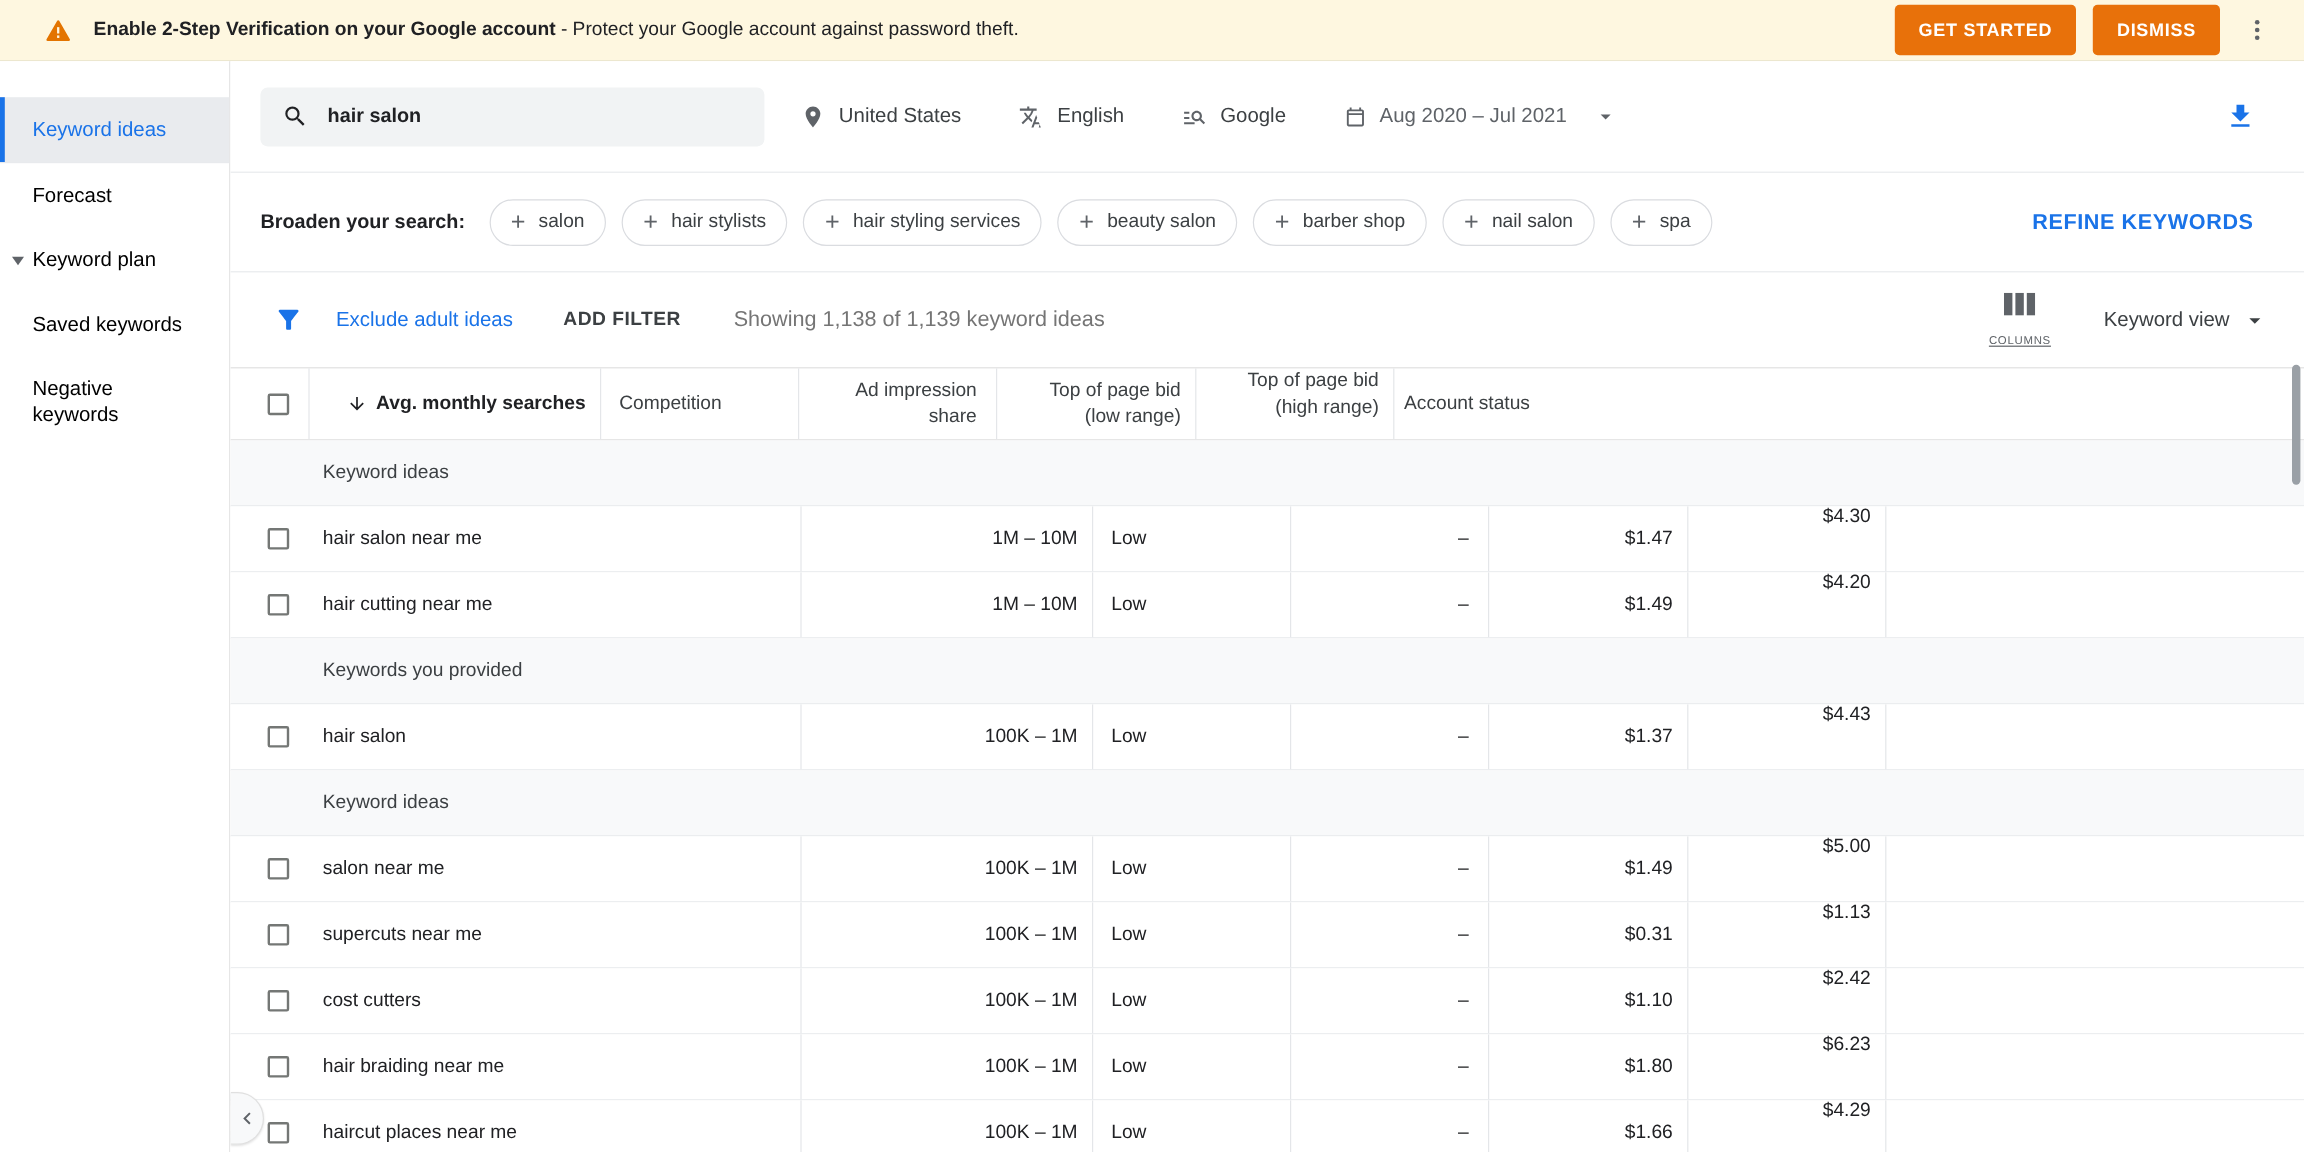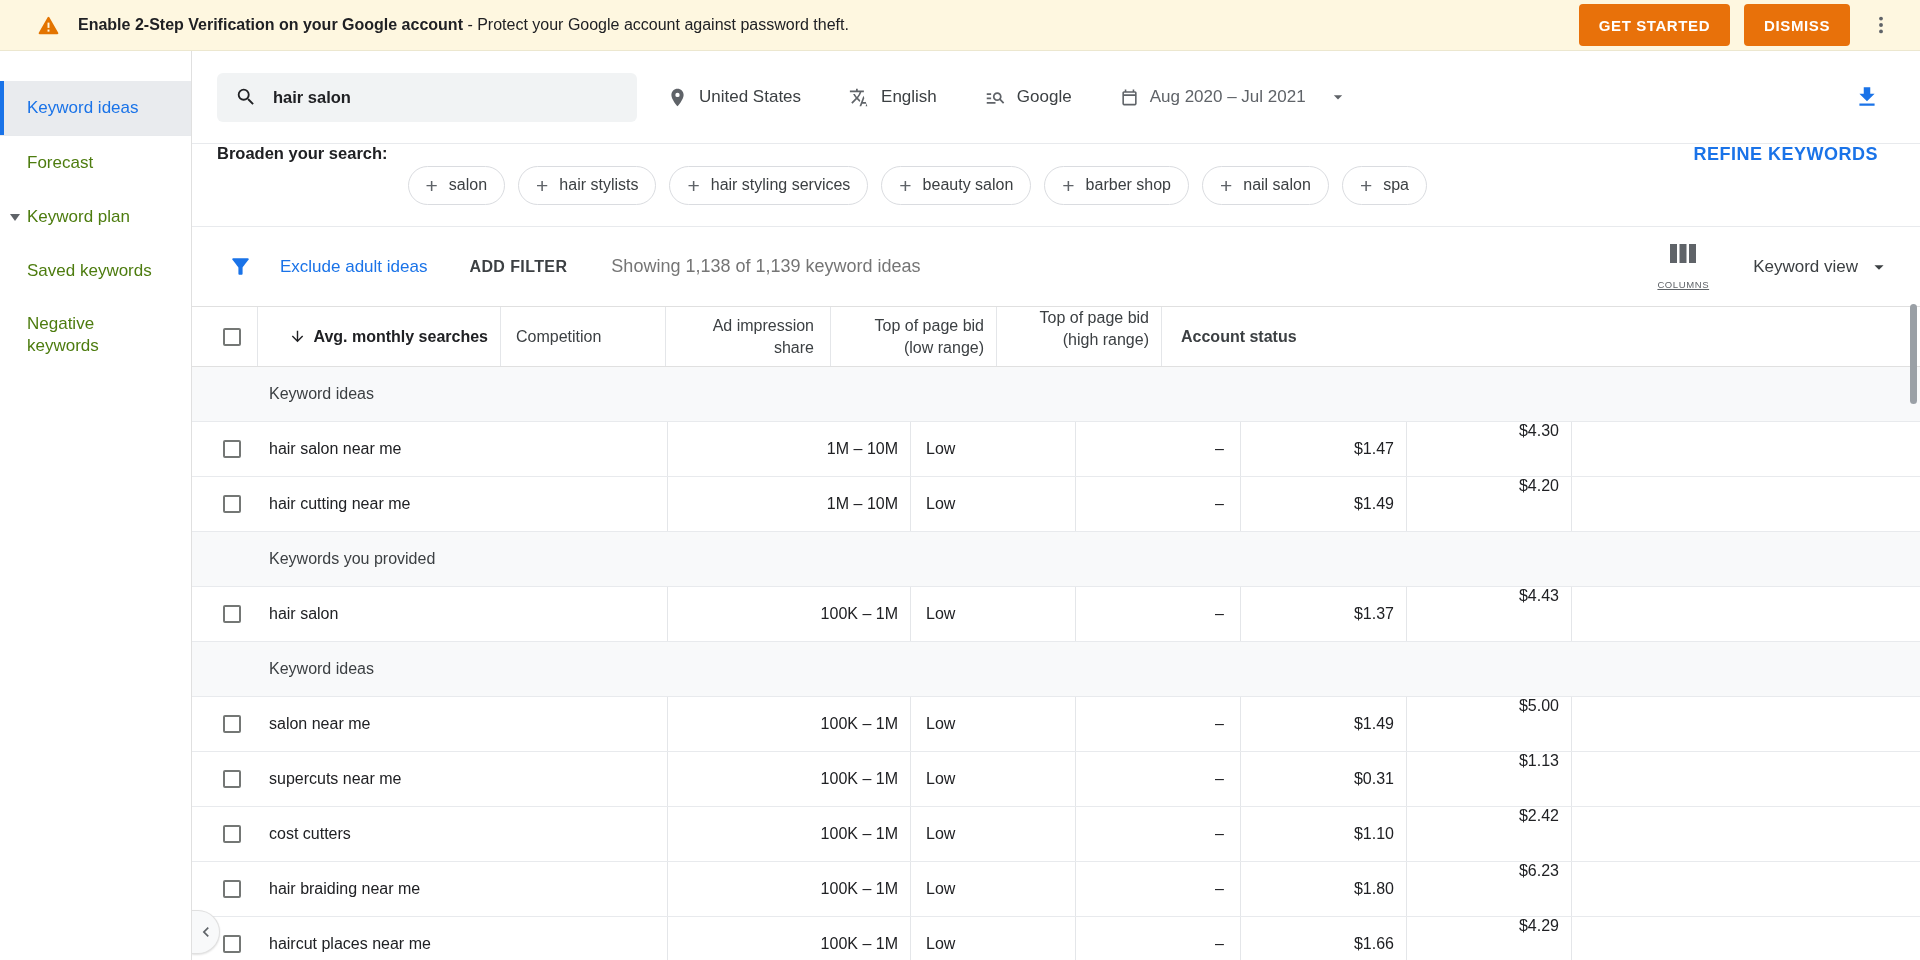--- a/index.html
+++ b/index.html
@@ -14,21 +14,21 @@
   .banner-text b { font-weight:700; }
   .banner-btn { height:42px; padding:0 20px; margin-left:14px; border:none; border-radius:4px;
     background:#e8710a; color:#fff; font-family:inherit; font-size:15px; font-weight:700;
     letter-spacing:.6px; cursor:pointer; }
   .kebab { margin-left:20px; cursor:pointer; display:flex; align-items:center; }
 
   
   .body-row { display:flex; height:909px; }
   .sidebar { width:192px; flex:none; border-right:1px solid #e0e0e0; padding-top:30px; background:#fff; }
   .side-item { position:relative; min-height:54px; display:flex; align-items:center;
-    padding-left:27px; font-size:17px; color:#4d7c0f; cursor:pointer; }
+    padding-left:27px; font-size:17px; color:#000000; cursor:pointer; }
   .side-item.selected { background:#e9ebee; color:#1a73e8; }
   .side-item.selected::before { content:''; position:absolute; left:0; top:0; bottom:0; width:4px; background:#1a73e8; }
   .side-divider { height:1px; background:#e8eaed; }
   .expand-arrow { position:absolute; left:10px; top:50%; margin-top:-3px; width:0; height:0;
     border-left:5px solid transparent; border-right:5px solid transparent; border-top:7px solid #5f6368; }
   .side-item.multiline { min-height:74px; line-height:1.3; }
   .side-item.multiline span { display:block; width:92px; }
 
   .content { flex:1; position:relative; background:#fff; overflow:hidden; }
 
@@ -42,21 +42,21 @@
     font-family:inherit; font-size:16.5px; font-weight:700; color:#202124; }
   .settings { display:flex; align-items:center; margin-left:30px; }
   .setting { display:flex; align-items:center; margin-right:48px; cursor:pointer; white-space:nowrap; }
   .setting svg { margin-right:11px; flex:none; }
   .setting span { font-size:17px; color:#3c4043; }
   .setting.date span { color:#5f6368; }
   .setting .caret { margin-left:22px; margin-right:0; }
   .download { margin-left:auto; cursor:pointer; display:flex; align-items:center; }
 
   
-  .broaden-row { height:83px; display:flex; padding:0 42px 0 25px;
+  .broaden-row { height:83px; display:flex; align-items:center; padding:0 42px 0 25px;
     border-bottom:1px solid #e8eaed; }
   .broaden-label { font-size:16.5px; font-weight:700; margin-right:20px; white-space:nowrap; }
   .chips { display:flex; align-items:center; gap:13px; flex:1; min-width:0; }
   .chip { height:39px; border:1px solid #dadce0; border-radius:20px; background:#fff;
     display:flex; align-items:center; padding:0 17px; cursor:pointer; white-space:nowrap; }
   .chip-plus { font-size:21px; color:#5f6368; margin-right:11px; line-height:1; }
   .chip-label { font-size:16px; color:#3c4043; }
   .refine-link { margin-left:20px; color:#1a73e8; font-size:18px; font-weight:700;
     letter-spacing:.5px; white-space:nowrap; cursor:pointer; }
 
@@ -77,21 +77,21 @@
   .table-header { display:flex; height:61px; border-top:1px solid #e0e0e0; border-bottom:1px solid #e0e0e0; }
   .th { display:flex; align-items:center; font-size:16px; color:#3c4043; }
   .vl { border-left:1px solid #e4e6e9; }
   .c-check   { width:65px;  flex:none; display:flex; align-items:center; padding-left:31px; }
   .c-keyword { width:410px; flex:none; display:flex; align-items:center; padding-left:12px; }
   .c-searches{ width:243px; flex:none; display:flex; align-items:center; justify-content:flex-end; padding-right:12px; }
   .c-comp    { width:165px; flex:none; display:flex; align-items:center; padding-left:15px; }
   .c-adshare { width:165px; flex:none; display:flex; align-items:center; justify-content:flex-end; padding-right:16px; }
   .c-lowbid  { width:166px; flex:none; display:flex; align-items:center; justify-content:flex-end; padding-right:12px; }
   .c-highbid { width:165px; flex:none; display:flex; align-items:flex-start; justify-content:flex-end; padding-right:12px; }
-  .c-account { flex:1; display:flex; align-items:center; padding-left:19px;font-weight:bold; }
+  .c-account { flex:1; display:flex; align-items:center; padding-left:8px; }
   .th-sorted { font-weight:700; color:#202124; }
   .th-sorted svg { margin-right:7px; }
   .th-inner { text-align:right; line-height:1.35; }
   .w-adshare { max-width:108px; }
   .w-bid { max-width:132px; }
 
   .trow { display:flex; height:55px; border-bottom:1px solid #e8eaed; background:#fff; }
   .trow .cell { font-size:16px; color:#202124; }
   .section-row { background:#f8f9fa; display:flex; align-items:center; height:55px;
     border-bottom:1px solid #e8eaed; }

